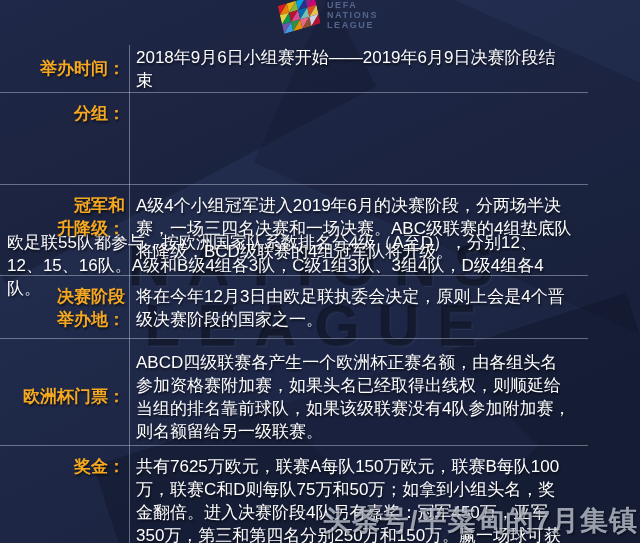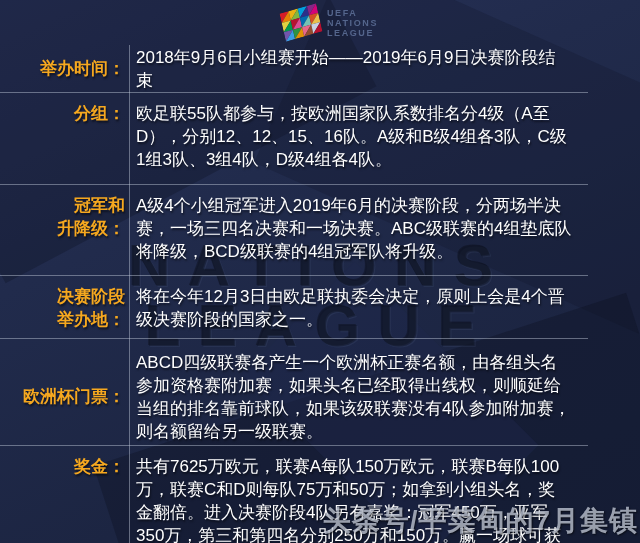--- a/index.html
+++ b/index.html
@@ -33,40 +33,40 @@
     font-weight:bold; font-size:58px; line-height:60px;
     letter-spacing:18px;
     color: rgba(14,19,38,0.50);
     text-shadow: -1px -1px 0 rgba(0,0,0,0.30), 1px 1px 0 rgba(130,150,190,0.10);
     user-select:none;
   }
 
   .header {
     position:relative; z-index:2;
     height:45px;
-    display:flex; align-items:center; justify-content:center;
+    display:flex; justify-content:center;
     gap:7px;
     margin-left:20px;
   }
   .flag { display:inline-block; line-height:0; transform: rotate(-13deg) skewY(-3deg); opacity:0.9; }
   .flag svg { width:38px; height:29px; }
   .logo-text {
     font-weight:bold; font-size:9px; line-height:10px;
     letter-spacing:1.6px;
     color: var(--logo-text, #54658c);
   }
 
   .rows { position:relative; z-index:2; }
   .row {
     display:flex;
     width:588px;
   }
   .row + .row { border-top:1px solid var(--divider, rgba(198,206,222,0.45)); }
   .row-1 { height:47px; align-items:center; }
-  .row-2 { height:92px; }
+  .row-2 { height:92px;flex-direction:column; }
   .row-3 { height:91px; }
   .row-4 { height:63px; }
   .row-5 { height:107px;align-items:center; }
   .row-6 { height:98px; }
 
   .label {
     width:129px; flex:0 0 129px;
     text-align:right;
     padding-right:4px;
     color: var(--label-gold, #f6a81f);

